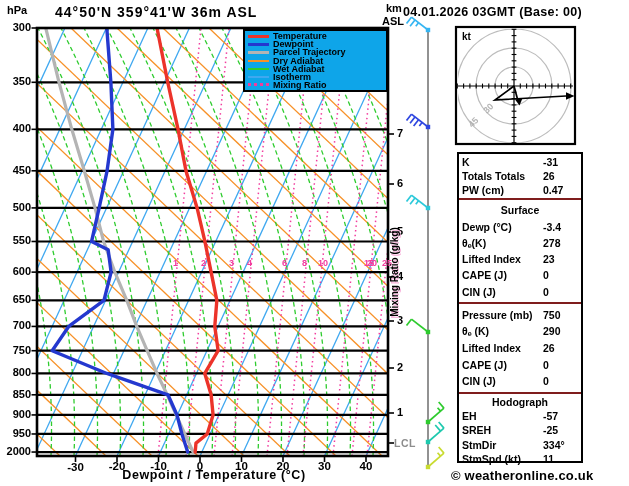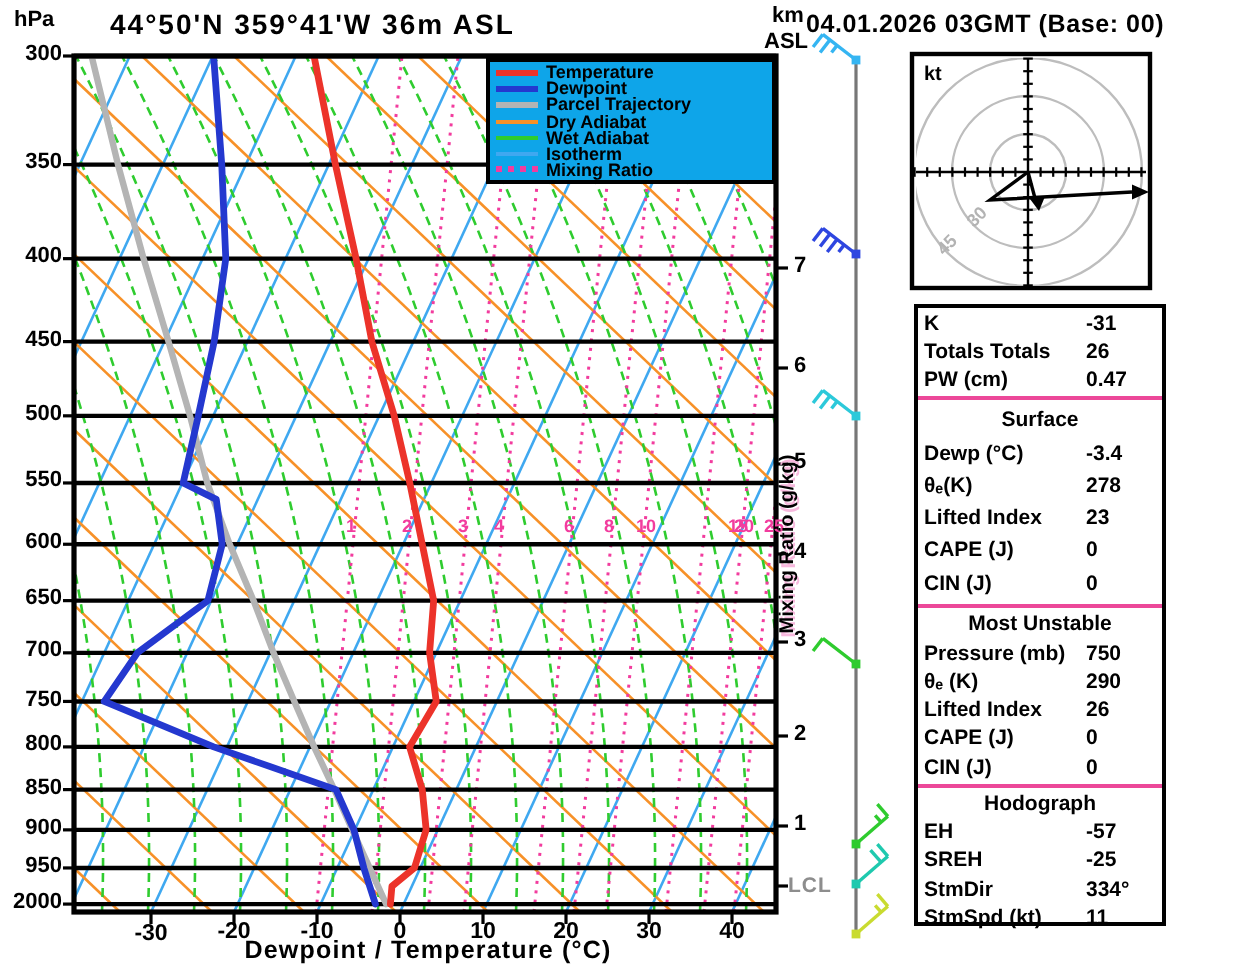--- a/index.html
+++ b/index.html
@@ -20,21 +20,21 @@
            text-shadow:-2px 1px 0 #f7b8dd;}
   .legend{position:absolute;left:243px;top:29px;width:145px;height:63px;
           border:2px solid #000;background:#0ea5e9;box-sizing:border-box;
           display:flex;flex-direction:column;justify-content:space-evenly;padding:1px 0;}
   .legrow{display:flex;align-items:center;height:8px;}
   .legsample{width:21px;margin-left:3px;margin-right:4px;flex:none;}
   .leglabel{font-size:9px;line-height:8px;}
   .datatable{position:absolute;left:457px;top:152px;width:126px;height:311px;
              border:2px solid #000;background:#fff;box-sizing:border-box;
              display:flex;flex-direction:column;font-size:10.5px;}
-  .panel{display:flex;flex-direction:column;flex:none;border-top:2px solid #ec4899;
+  .panel{display:flex;flex-direction:column;flex:none;border-top:2px solid #7f1d1d;
          justify-content:space-evenly;}
   .panel:first-child{border-top:none;}
   .trow{display:flex;padding:0 3px;align-items:center;}
   .trow .lab{flex:1;}
   .trow .val{width:35px;text-align:left;flex:none;}
   .thead{text-align:center;}
   .footer{font-size:13px;letter-spacing:.2px;}
 </style>
 </head>
 <body>
@@ -391,21 +391,20 @@
         <div class="trow">
           <span class="lab">CAPE (J)</span>
           <span class="val">0</span>
         </div>
         <div class="trow">
           <span class="lab">CIN (J)</span>
           <span class="val">0</span>
         </div>
       </div>
       <div class="panel" style="flex-basis: 28.5714%;">
-        <div class="trow thead" style="justify-content: center;">Most Unstable</div>
         <div class="trow">
           <span class="lab">Pressure (mb)</span>
           <span class="val">750</span>
         </div>
         <div class="trow">
           <span class="lab">θₑ (K)</span>
           <span class="val">290</span>
         </div>
         <div class="trow">
           <span class="lab">Lifted Index</span>
@@ -434,13 +433,14 @@
           <span class="lab">StmDir</span>
           <span class="val">334°</span>
         </div>
         <div class="trow">
           <span class="lab">StmSpd (kt)</span>
           <span class="val">11</span>
         </div>
       </div>
     </div>
 
+  <div class="abs footer" style="left:451px;top:468px;">© weatheronline.co.uk</div>
 </div>
 
 </body></html>

